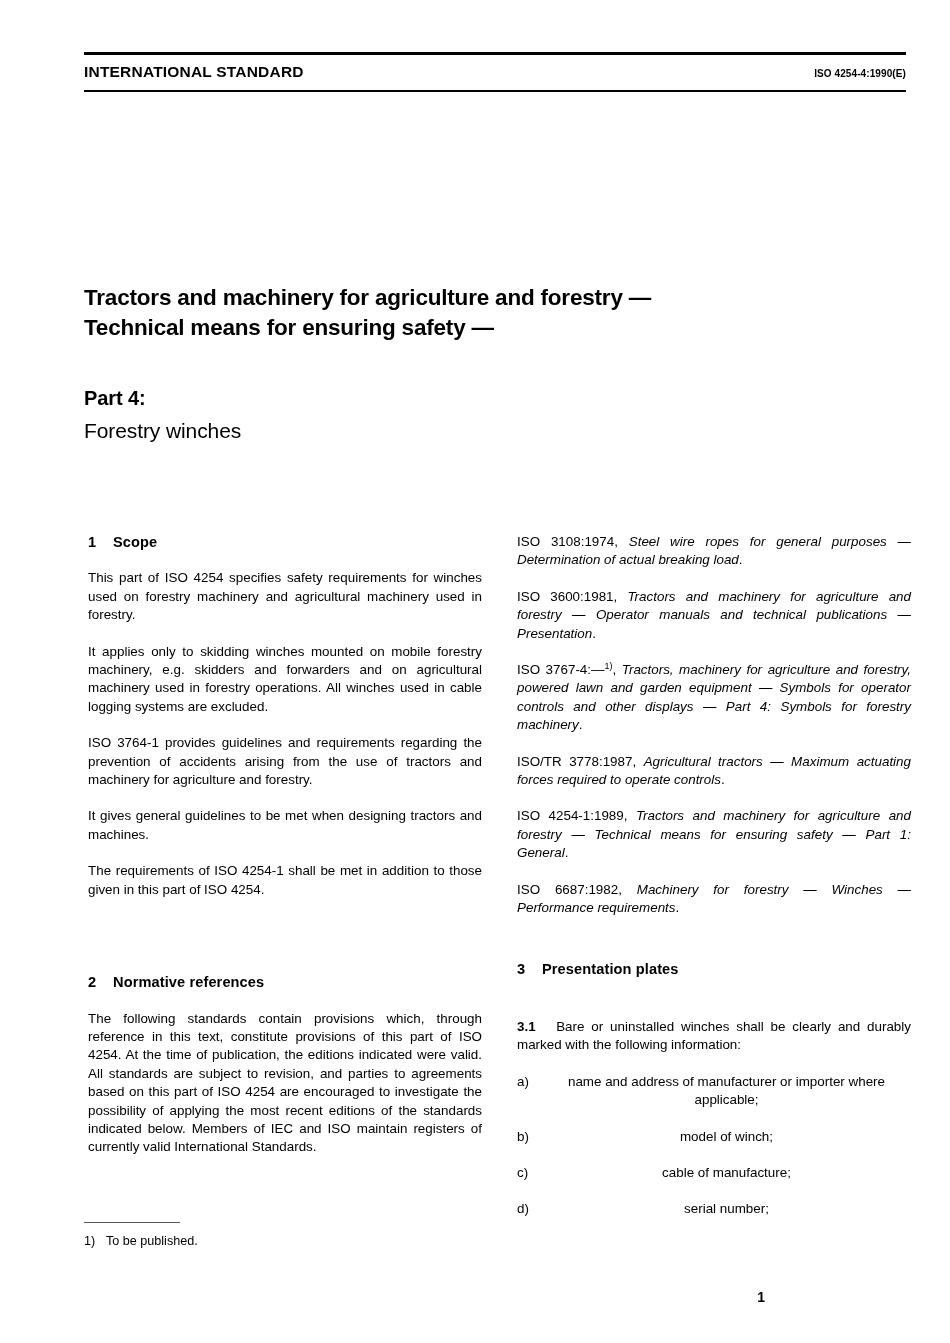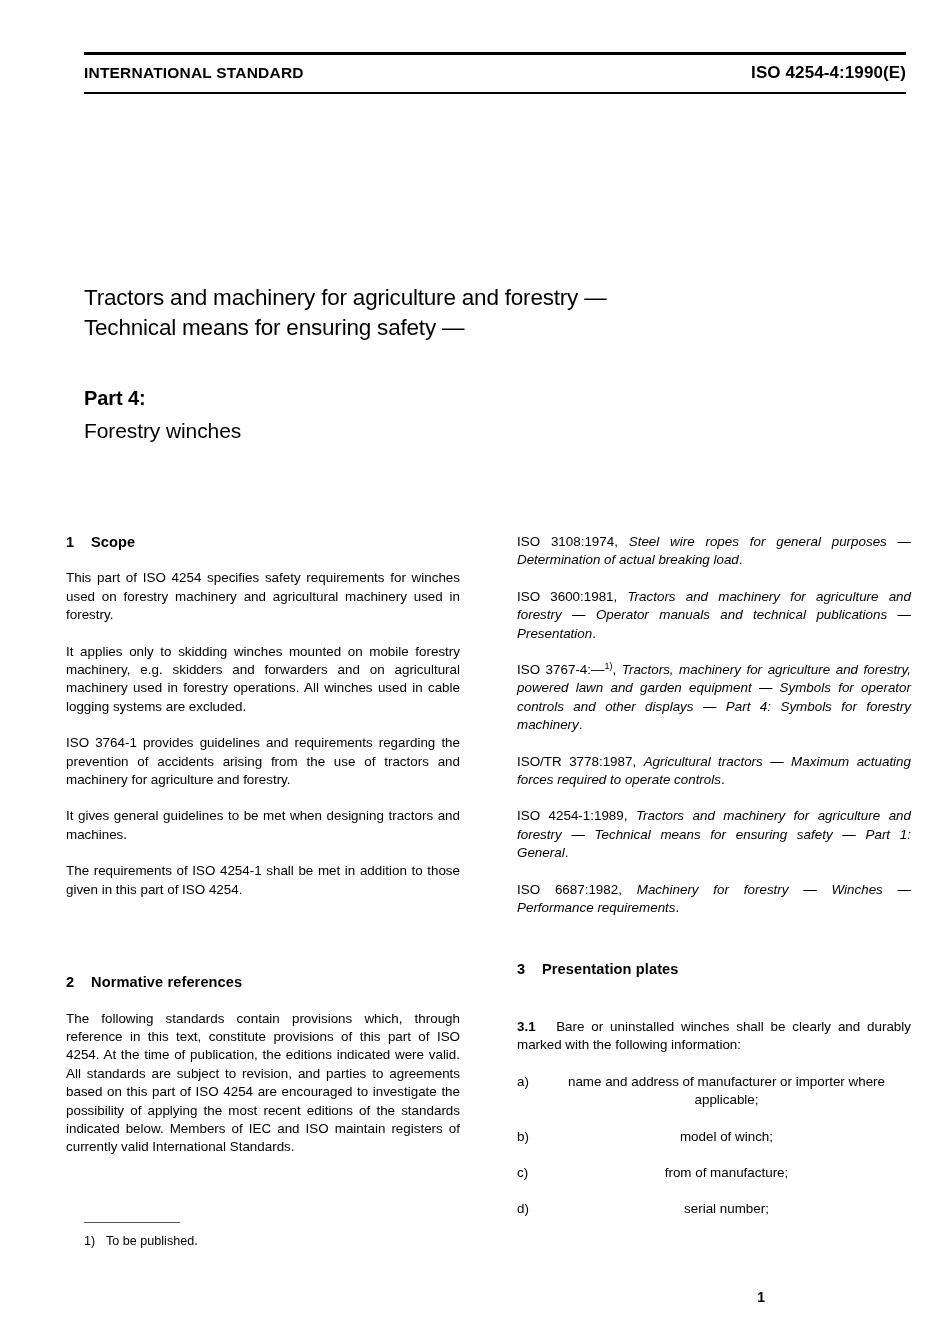--- a/index.html
+++ b/index.html
@@ -45,35 +45,35 @@
     justify-content: space-between;
     align-items: baseline;
     padding: 8px 0 9px 0;
   }
   .header-left {
     font-size: 15.5px;
     font-weight: bold;
     letter-spacing: 0.2px;
   }
   .header-right {
-    font-size: 17px;
+    font-size: 10px;
     font-weight: bold;
     letter-spacing: 0.1px;
   }
 
   
   .title-block {
     position: absolute;
     left: 84px;
     top: 283px;
     width: 620px;
   }
   .doc-title {
     font-size: 22.5px;
-    font-weight: normal;
+    font-weight: bold;
     line-height: 30px;
     letter-spacing: -0.2px;
     margin: 0;
   }
   .part-number {
     font-size: 20px;
     font-weight: bold;
     margin: 0;
     padding-top: 44px;
     letter-spacing: -0.1px;
@@ -87,21 +87,21 @@
   }
 
   
   .col {
     position: absolute;
     top: 533px;
     width: 394px;
     font-size: 13.4px;
     line-height: 18.4px;
   }
-  .col-left { left: 66px; }
+  .col-left { left: 88px; }
   .col-right { left: 517px; }
 
   .sec-head {
     font-weight: bold;
     font-size: 14.6px;
     margin: 0;
     letter-spacing: 0.1px;
   }
   .sec-head .num {
     display: inline-block;
@@ -270,21 +270,21 @@
     <div class="gap-para"></div>
 
     <div class="item">
       <span class="marker">b)</span>
       <span class="itext">model of winch;</span>
     </div>
     <div class="gap-para"></div>
 
     <div class="item">
       <span class="marker">c)</span>
-      <span class="itext">from of manufacture;</span>
+      <span class="itext">cable of manufacture;</span>
     </div>
     <div class="gap-para"></div>
 
     <div class="item">
       <span class="marker">d)</span>
       <span class="itext">serial number;</span>
     </div>
   </div>
 
   <div class="footnote-block">

